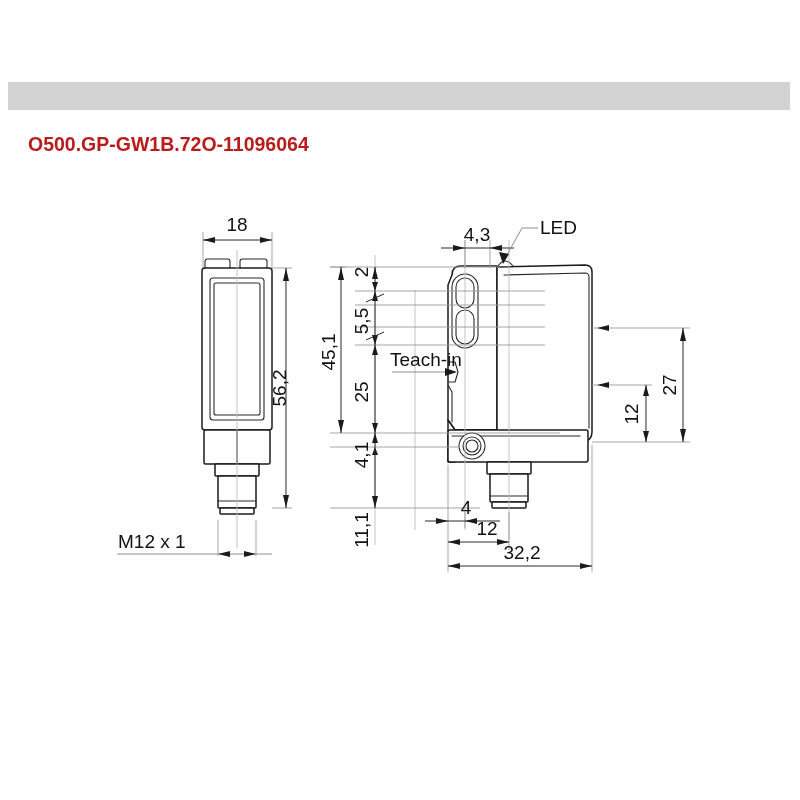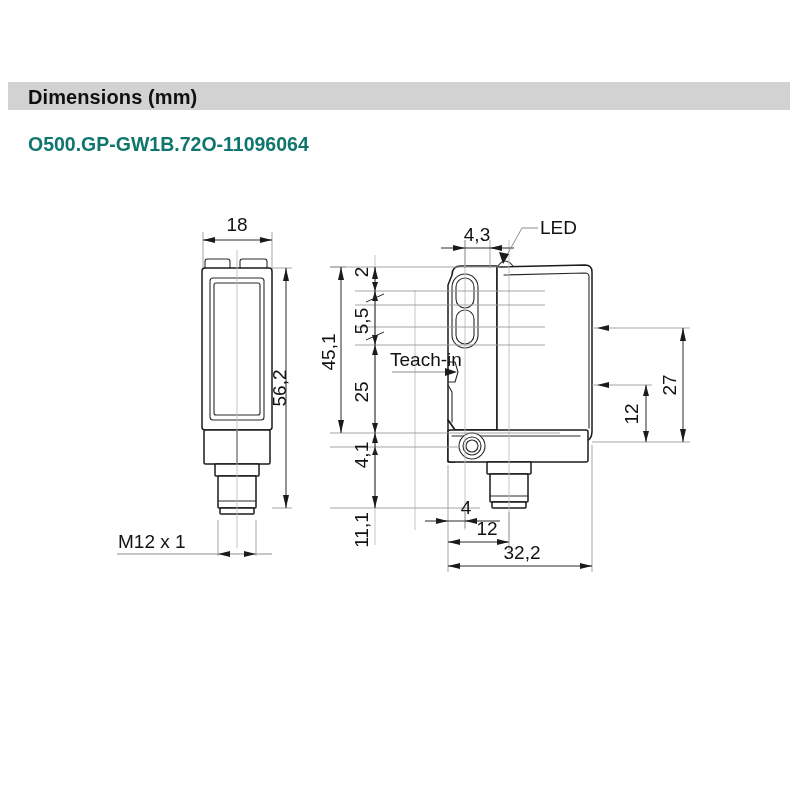--- a/index.html
+++ b/index.html
@@ -8,42 +8,41 @@
 
   #root{position:absolute;left:0;top:0;width:800px;height:800px;}
 
   
   .hdr-bar{position:absolute;left:8px;top:82px;width:782px;height:28px;
            background:#d2d2d2;}
   .hdr-title{position:absolute;left:28px;top:84px;width:500px;height:26px;
              font-size:20px;font-weight:bold;letter-spacing:.1px;
              line-height:26px;color:#101010;}
   .part-no{position:absolute;left:28px;top:131px;width:600px;height:26px;
-           font-size:19.5px;font-weight:bold;line-height:26px;color:#0f766e;}
+           font-size:19.5px;font-weight:bold;line-height:26px;color:#b91c1c;}
 
   
   #dwg{position:absolute;left:0;top:0;width:800px;height:800px;}
   .ol{fill:none;stroke:#1b1b1b;stroke-width:1.5;stroke-linejoin:round;stroke-linecap:round;}
   .ol-t{fill:none;stroke:#2a2a2a;stroke-width:1.1;stroke-linejoin:round;stroke-linecap:round;}
   .fillw{fill:#ffffff;}
   .dim{fill:none;stroke:#2b2b2b;stroke-width:1.0;}
   .ext{fill:none;stroke:#9b9b9b;stroke-width:0.9;}
   .ctr{fill:none;stroke:#bdbdbd;stroke-width:0.9;}
   .lead{fill:none;stroke:#8d8d8d;stroke-width:1.0;}
   .ah{fill:#1b1b1b;}
   .dtxt{font-family:"Liberation Sans","DejaVu Sans",sans-serif;font-size:19px;fill:#121212;}
   .ltxt{font-family:"Liberation Sans","DejaVu Sans",sans-serif;font-size:19px;fill:#121212;}
 </style>
 </head>
 <body>
 
 <div id="root">
 
   <div class="hdr-bar"></div>
-  <div class="hdr-title">Dimensions  (mm)</div>
   <div class="part-no">O500.GP-GW1B.72O-11096064</div>
 
   <svg id="dwg" viewBox="0 0 800 800">
 
     <g>
 
       <line class="ext" x1="203" y1="232" x2="203" y2="268"></line>
       <line class="ext" x1="272" y1="232" x2="272" y2="268"></line>
 
       <line class="dim" x1="203" y1="240" x2="272" y2="240"></line>

